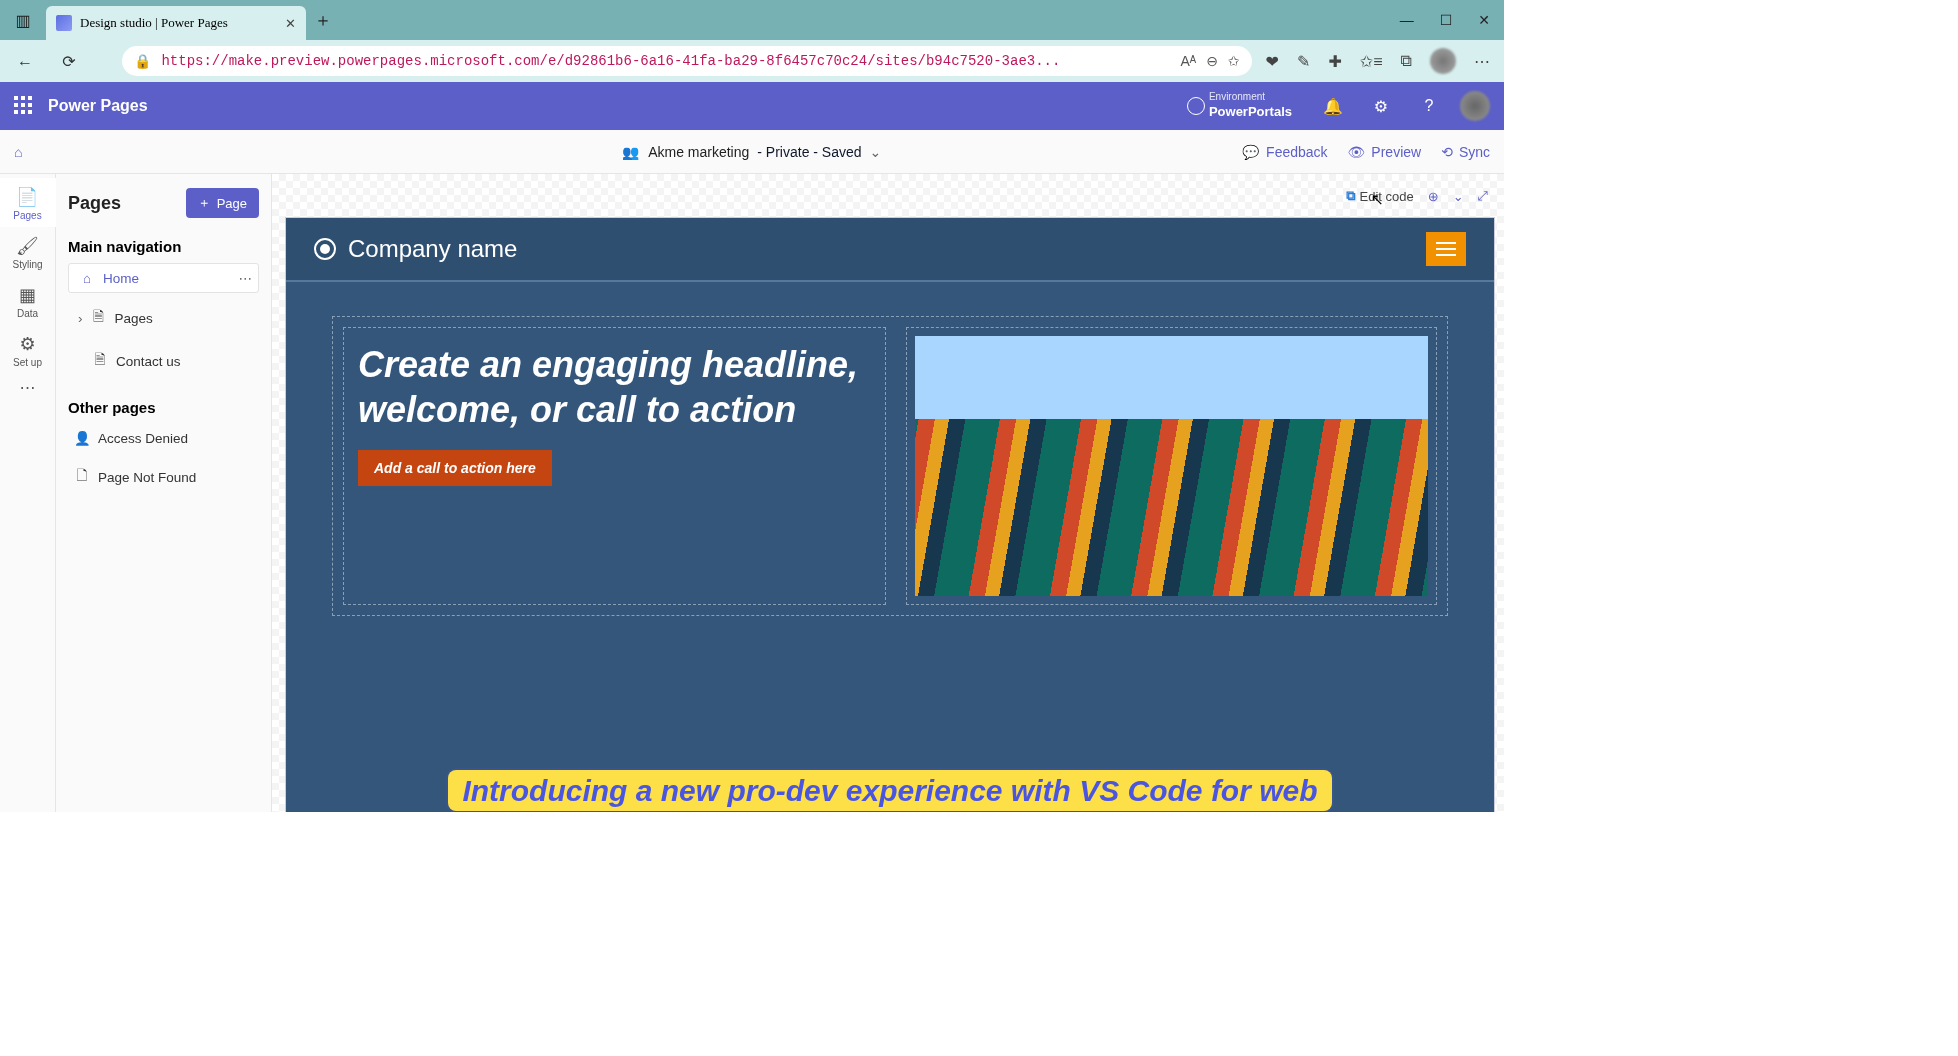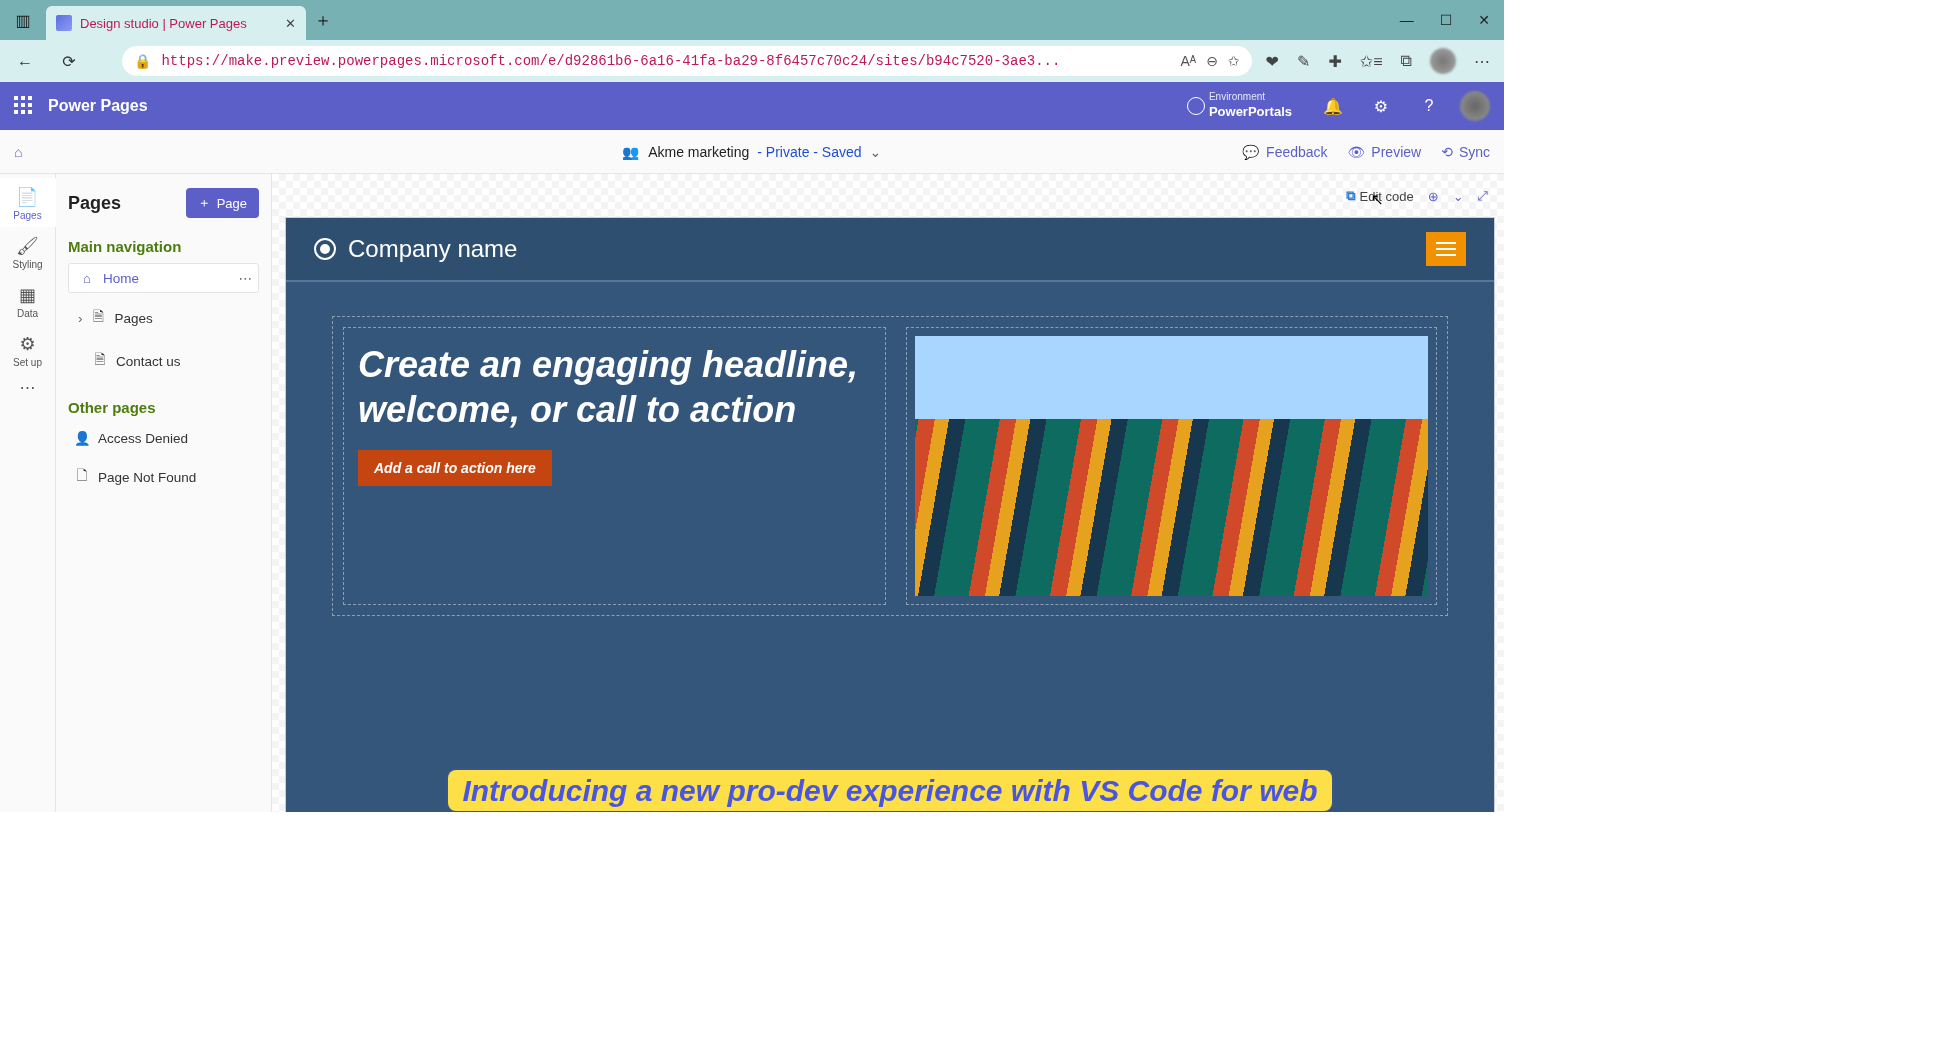--- a/index.html
+++ b/index.html
@@ -4,21 +4,21 @@
 <style>
 * { margin: 0; padding: 0; box-sizing: border-box; font-family: "Segoe UI", Arial, sans-serif; }
 html, body { width: 1504px; height: 812px; overflow: hidden; background: #fff; }
 
 
 .win { display: flex; flex-direction: column; height: 100%; }
 .titlebar { height: 40px; background: #78b1b4; display: flex; align-items: center; }
 .titlebar .tab-ctrl { width: 46px; display: flex; justify-content: center; color: #222; }
 .titlebar .tab { background: #d7efef; height: 34px; margin-top: 6px; border-radius: 6px 6px 0 0; display: flex; align-items: center; padding: 0 10px; gap: 8px; min-width: 260px; }
 .titlebar .tab .fav { width: 16px; height: 16px; background: linear-gradient(135deg,#5b6ee1,#8e9cf5); border-radius: 2px; }
-.titlebar .tab .ttl { font-size: 13px; color: #be185d; }
+.titlebar .tab .ttl { font-size: 13px; color: #000000; font-family: Liberation Serif, serif; }
 .titlebar .tab .x { margin-left: auto; color: #444; font-size: 13px; }
 .titlebar .plus { width: 34px; text-align: center; color: #222; font-size: 18px; }
 .titlebar .wnd { margin-left: auto; display: flex; gap: 26px; padding-right: 14px; color: #222; }
 .titlebar .wnd span { font-size: 14px; }
 
 .addrbar { height: 42px; background: #d7efef; display: flex; align-items: center; gap: 14px; padding: 0 10px; }
 .addrbar .nbtn { width: 30px; text-align: center; color: #333; font-size: 16px; }
 .addrbar .urlwrap { flex: 1; background: #fff; border-radius: 16px; height: 30px; display: flex; align-items: center; padding: 0 12px; gap: 10px; color: #555; font-size: 14px; overflow: hidden; }
 .addrbar .urlwrap .host { color: #be185d; font-family: Liberation Mono, monospace; }
 .addrbar .icons { display: flex; gap: 18px; color: #444; font-size: 16px; align-items: center; padding-right: 4px; }
@@ -49,21 +49,21 @@
 .rail { width: 56px; background: #fafafa; border-right: 1px solid #e5e5e5; display: flex; flex-direction: column; align-items: center; padding-top: 4px; }
 .rail .ritem { width: 56px; padding: 8px 0 6px; text-align: center; font-size: 10px; color: #555; cursor: pointer; }
 .rail .ritem.active { color: #5b5fc7; background: #fff; }
 .rail .ritem .ic { font-size: 18px; display: block; margin-bottom: 2px; }
 .rail .more { margin-top: 4px; font-size: 16px; color: #555; }
 
 .side { width: 216px; background: #fafafa; border-right: 1px solid #e5e5e5; padding: 14px 12px; display: flex; flex-direction: column; gap: 8px; }
 .side .hd { display: flex; align-items: center; justify-content: space-between; }
 .side .hd .ttl { font-size: 18px; font-weight: 700; color: #222; }
 .side .btn { background: #5b5fc7; color: #fff; border-radius: 4px; padding: 6px 12px; font-size: 13px; display: flex; align-items: center; gap: 6px; }
-.side .sec { font-size: 15px; font-weight: 700; color: #4d7c0f; margin-top: 12px; }
+.side .sec { font-size: 15px; font-weight: 700; color: #000000; margin-top: 12px; }
 .navitem { display: flex; align-items: center; gap: 8px; padding: 6px 6px; border-radius: 3px; font-size: 13.5px; color: #333; cursor: pointer; }
 .navitem.sel { background: #fff; border: 1px solid #e3e3e3; color: #5b5fc7; }
 .navitem .ic { width: 16px; text-align: center; color: inherit; }
 .navitem .more { margin-left: auto; color: #666; }
 .navitem.ind1 { padding-left: 10px; }
 .navitem.ind2 { padding-left: 24px; }
 
 .canvas { flex: 1; position: relative; background: repeating-conic-gradient(#f4f4f4 0 25%, #fff 0 50%) 0 0/14px 14px; overflow: hidden; }
 .canvas-tools { position: absolute; top: 14px; right: 16px; display: flex; align-items: center; gap: 14px; font-size: 13px; color: #444; }
 .canvas-tools .editc { display: flex; align-items: center; gap: 4px; }
@@ -158,21 +158,21 @@
     <div class="appicn">⚙</div>
     <div class="appicn">?</div>
     <div class="avatar"></div>
   </div>
 
   <div class="toolbar2" style="position:relative;">
     <span class="home">⌂</span>
     <div class="center">
       <span>👥</span>
       <span style="font-weight:500;color:#222">Akme marketing</span>
-      <span style="color:#1d4ed8">- Private - Saved</span>
+      <span style="color:#0f172a">- Private - Saved</span>
       <span style="color:#666">⌄</span>
     </div>
     <div class="right">
       <span class="lk">
           <span>💬</span>
           <span>Feedback</span>
         </span>
       <span class="lk">
           <span>👁</span>
           <span>Preview</span>

